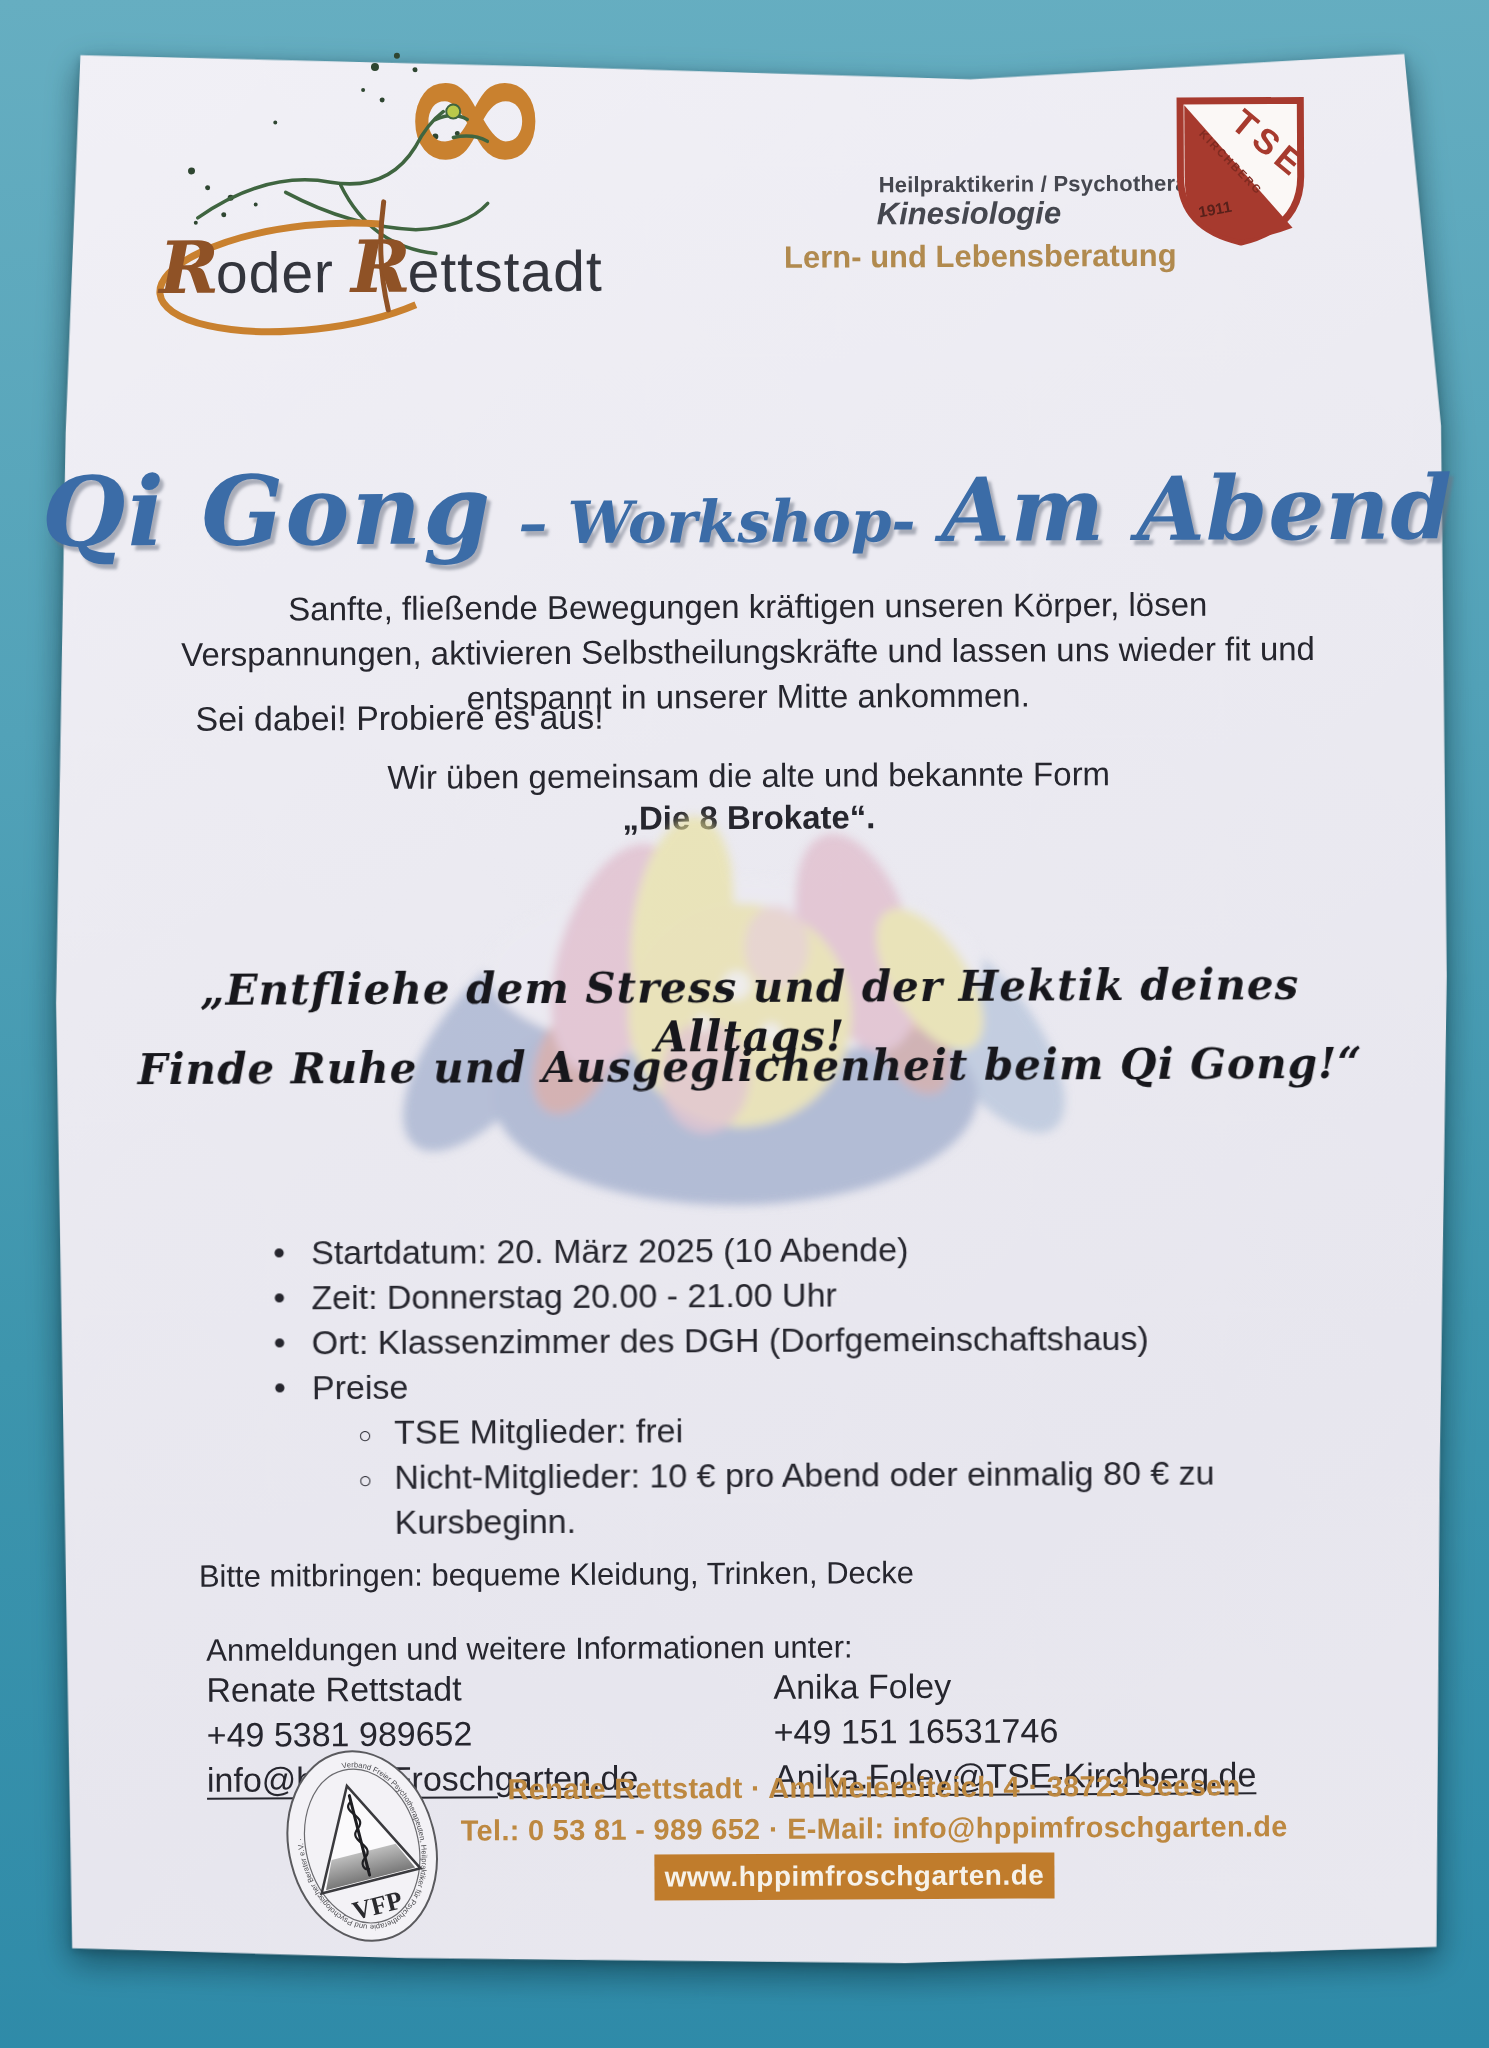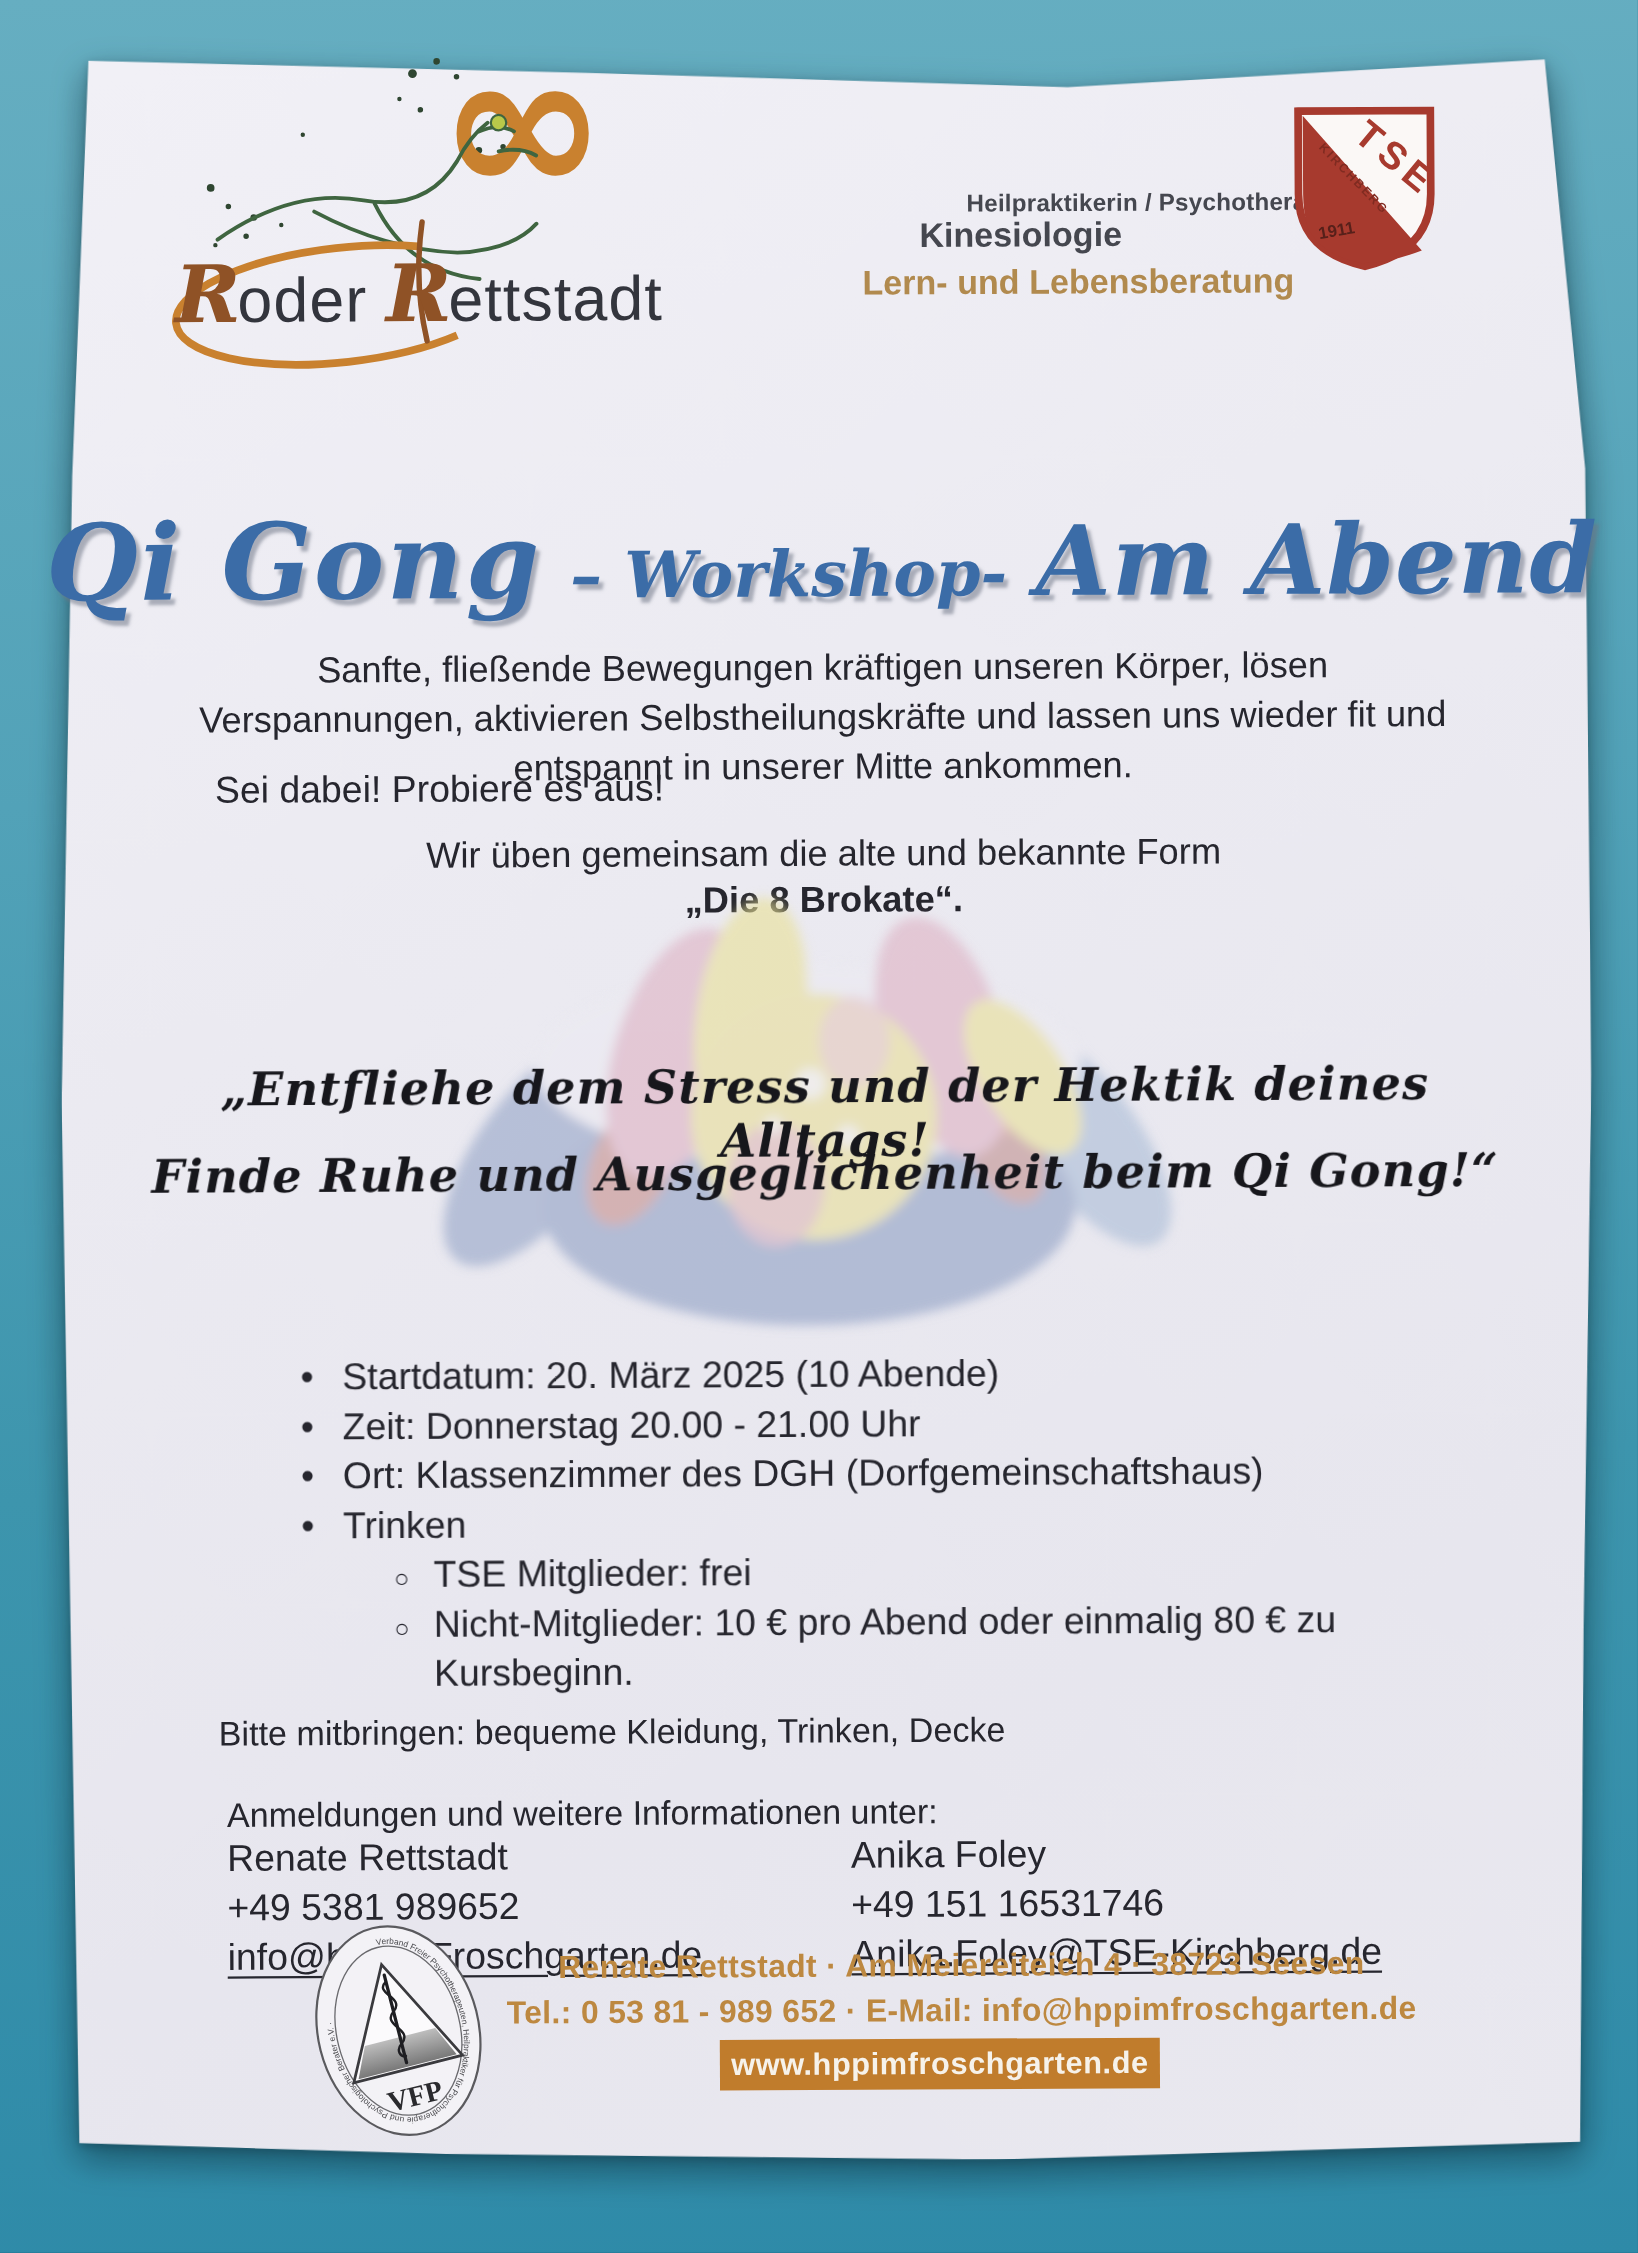--- a/index.html
+++ b/index.html
@@ -87,21 +87,21 @@
       <ellipse cx="175" cy="235" rx="152" ry="52" fill="none" stroke="#c9812f" stroke-width="7" pathLength="100" stroke-dasharray="76 24" stroke-dashoffset="-10" transform="rotate(-6 175 235)"></ellipse>
       <path d="M248 160 Q240 215 252 268" fill="none" stroke="#8f5226" stroke-width="5" stroke-linecap="round"></path>
     </svg>
 
     <div class="abs logo-name" style="left:163px;top:222px;">
       <span class="rr">R</span><span>oder</span>
       <span class="rr">R</span><span>ettstadt</span>
     </div>
 
     <div class="abs cred-sm" style="left:883px;top:173px;">Heilpraktikerin / Psychotherapie</div>
-    <div class="abs cred-lg" style="left:840px;top:197px;">Kinesiologie</div>
+    <div class="abs cred-lg" style="left:881px;top:197px;font-style:italic;">Kinesiologie</div>
     <div class="abs cred-tan" style="left:788px;top:240px;">Lern- und Lebensberatung</div>
 
     <svg class="abs" style="left:1175px;top:95px;" width="140" height="158" viewBox="0 0 100 113">
       <path d="M7 6 H93 V60 Q93 97 50 107 Q7 97 7 60 Z" fill="#fbf8f6" stroke="#a73a2e" stroke-width="5"></path>
       <path d="M10 9 L87 97 Q66 105 48 105 Q22 100 13 82 Q10 72 10 60 Z" fill="#a73a2e"></path>
       <text transform="translate(20,30) rotate(46)" font-size="8" letter-spacing="1.4" fill="#802b21" font-weight="bold" font-family="Liberation Sans, sans-serif">KIRCHBERG</text>
       <text transform="translate(42,24) rotate(40)" font-size="25" font-weight="bold" letter-spacing="4" fill="#a73a2e" font-family="Liberation Sans, sans-serif">TSE</text>
       <text x="20" y="88" font-size="11" font-weight="bold" fill="#57201a" transform="rotate(-10 28 86)" font-family="Liberation Sans, sans-serif">1911</text>
     </svg>
 
@@ -148,21 +148,21 @@
       </g>
     </svg>
 
     <div class="abs quote" style="left:110px;top:963px;width:1280px;">„Entfliehe dem Stress und der Hektik deines Alltags!</div>
     <div class="abs quote" style="left:110px;top:1042px;width:1280px;">Finde Ruhe und Ausgeglichenheit beim Qi Gong!“</div>
 
     <ul class="abs details" style="left:310px;top:1228px;width:1020px;">
       <li>Startdatum: 20. März 2025 (10 Abende)</li>
       <li>Zeit: Donnerstag 20.00 - 21.00 Uhr</li>
       <li>Ort: Klassenzimmer des DGH (Dorfgemeinschaftshaus)</li>
-      <li><span>Trinken</span>
+      <li><span>Preise</span>
         <ul class="subs">
           <li>
             <span style="display:block">TSE Mitglieder: frei</span>
           </li>
           <li>
             <span style="display:block">Nicht-Mitglieder: 10 € pro Abend oder einmalig 80 € zu</span>
             <span style="display:block">Kursbeginn.</span>
           </li>
         </ul>
       </li>

